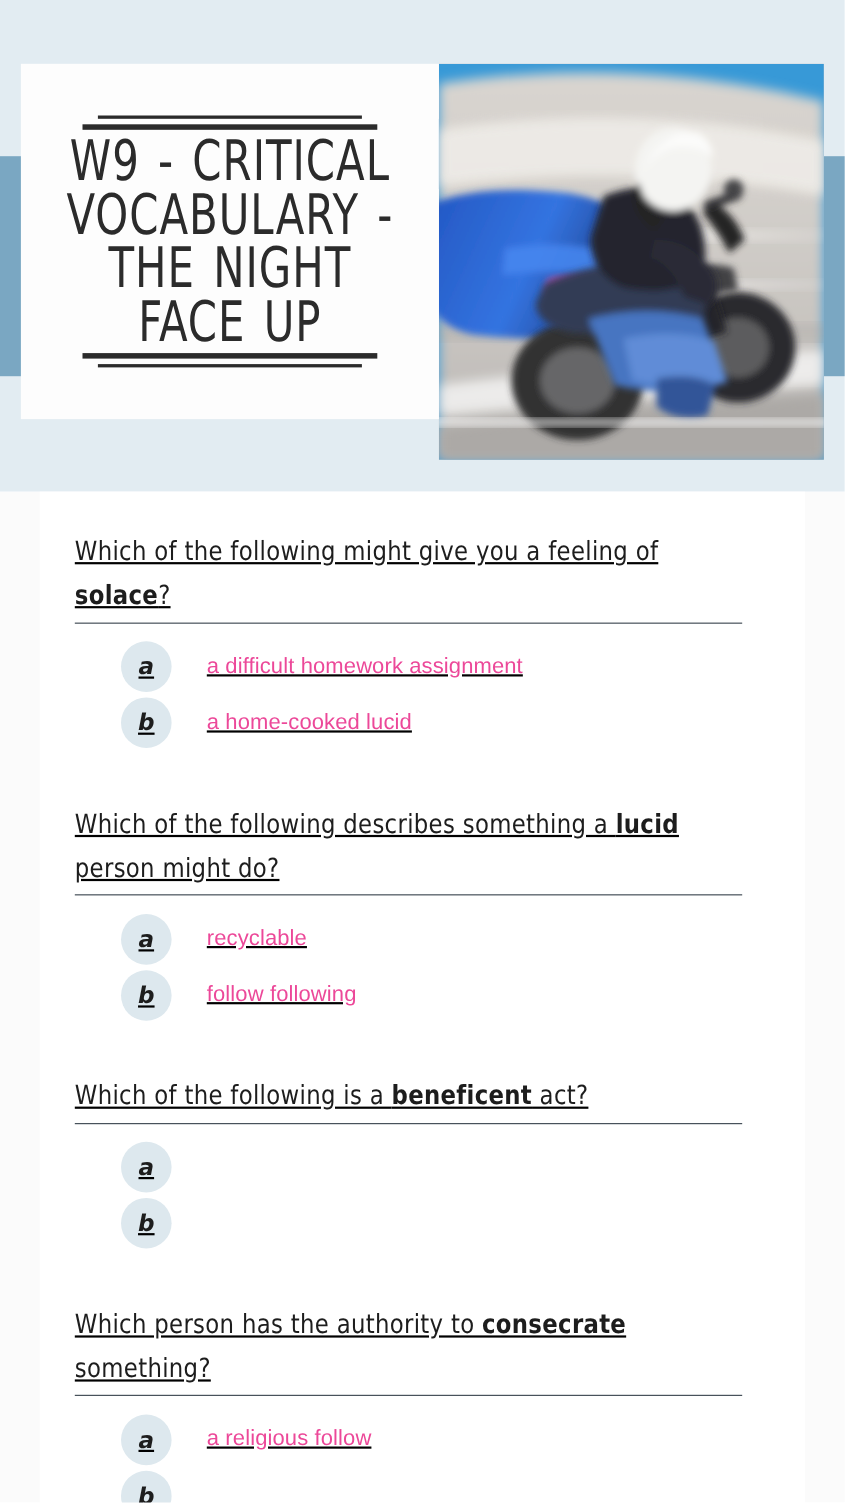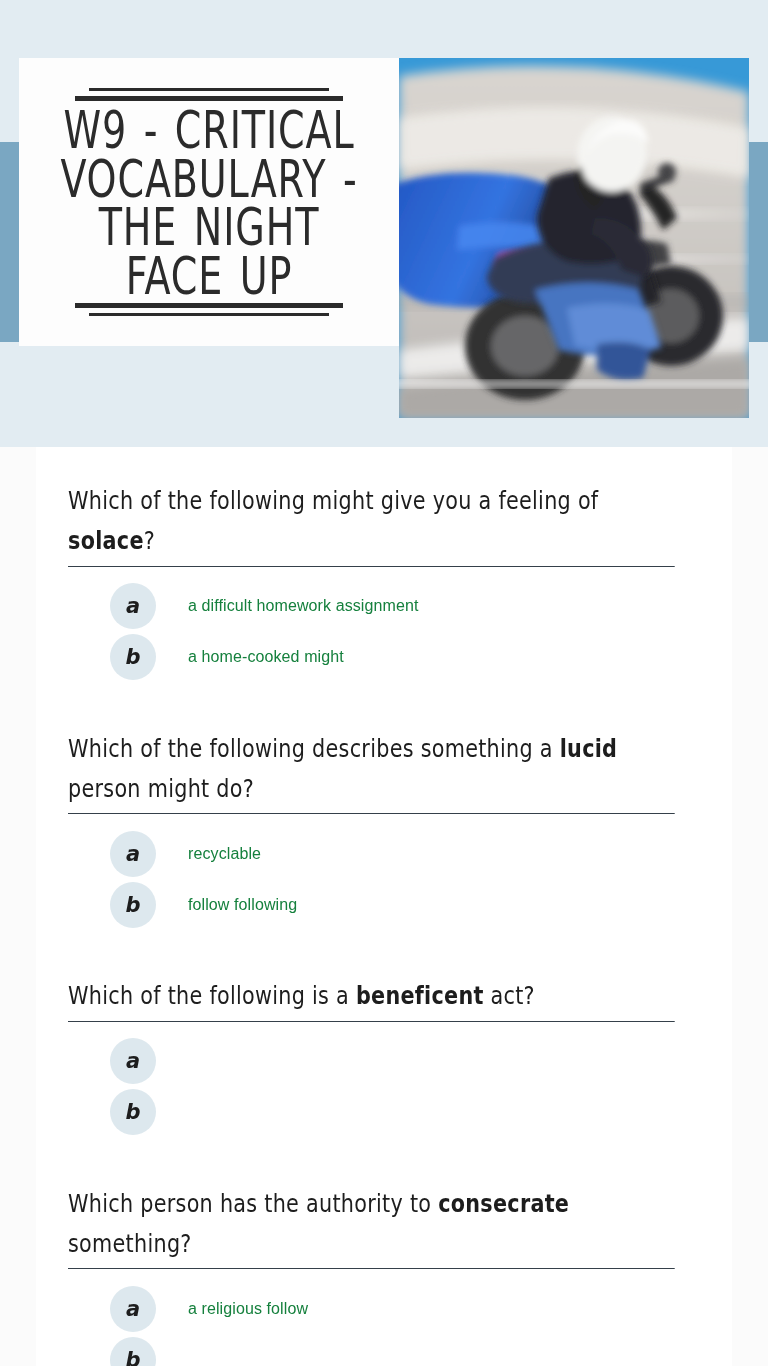--- a/index.html
+++ b/index.html
@@ -51,21 +51,21 @@
     left: 368px;
     top: 50px;
     width: 64px; height: 64px;
     border-radius: 50%;
     background: #2f95d6;
   }
 
   .title-card {
     position: absolute;
     left: 19px; top: 0;
-    width: 380px; height: 288px;
+    width: 380px; height: 323px;
     background: #fdfdfd;
     display: flex;
     flex-direction: column;
     align-items: center;
     justify-content: center;
     padding: 4px 12px;
     overflow: hidden;
   }
   .rule-group { width: 100%; display: flex; flex-direction: column; align-items: center; }
   .rule-group.top { margin-bottom: 6px; }
@@ -110,21 +110,21 @@
   
   .quiz-card {
     position: absolute;
     left: 36px; top: 447px;
     width: 696px;
     min-height: 919px;
     background: #ffffff;
     padding: 34px 32px 0 32px;
   }
 
-  .question-block { margin-bottom: 46px; }
+  .question-block { margin-bottom: 46px; text-decoration: underline; }
   .question-block:last-child { margin-bottom: 0; }
 
   .question-text {
     font-family: "DejaVu Sans Condensed", "Liberation Sans Narrow", "Liberation Sans", sans-serif;
     font-size: 24px;
     line-height: 1.68;
     color: #1d1d1d;
     letter-spacing: 0.3px;
     padding-bottom: 4px;
     border-bottom: 1.5px solid #35404a;
@@ -150,22 +150,22 @@
     justify-content: center;
     font-family: "DejaVu Sans", sans-serif;
     font-style: italic;
     font-weight: 700;
     font-size: 21px;
     color: #1d1d1d;
     margin-left: 42px;
   }
   .option-label {
     margin-left: 32px;
-    font-size: 16px;
-    color: #15803d;
+    font-size: 20px;
+    color: #ec4899;
     letter-spacing: 0.1px;
   }
 </style>
 </head>
 <body>
 
 <div class="bg-top"></div>
 <div class="bg-bottom"></div>
 
 <div class="banner">
@@ -274,21 +274,21 @@
   <div id="questions-container">
       <div class="question-block">
         <div class="question-text"><span>Which of the following might give you a feeling of </span><b>solace</b><span>?</span></div>
         <div class="options">
           <div class="option-row">
             <div class="option-badge">a</div>
             <div class="option-label">a difficult homework assignment</div>
           </div>
           <div class="option-row">
             <div class="option-badge">b</div>
-            <div class="option-label">a home-cooked might</div>
+            <div class="option-label">a home-cooked lucid</div>
           </div>
         </div>
       </div>
       <div class="question-block">
         <div class="question-text"><span>Which of the following describes something a </span><b>lucid</b><span> person might do?</span></div>
         <div class="options">
           <div class="option-row">
             <div class="option-badge">a</div>
             <div class="option-label">recyclable</div>
           </div>

